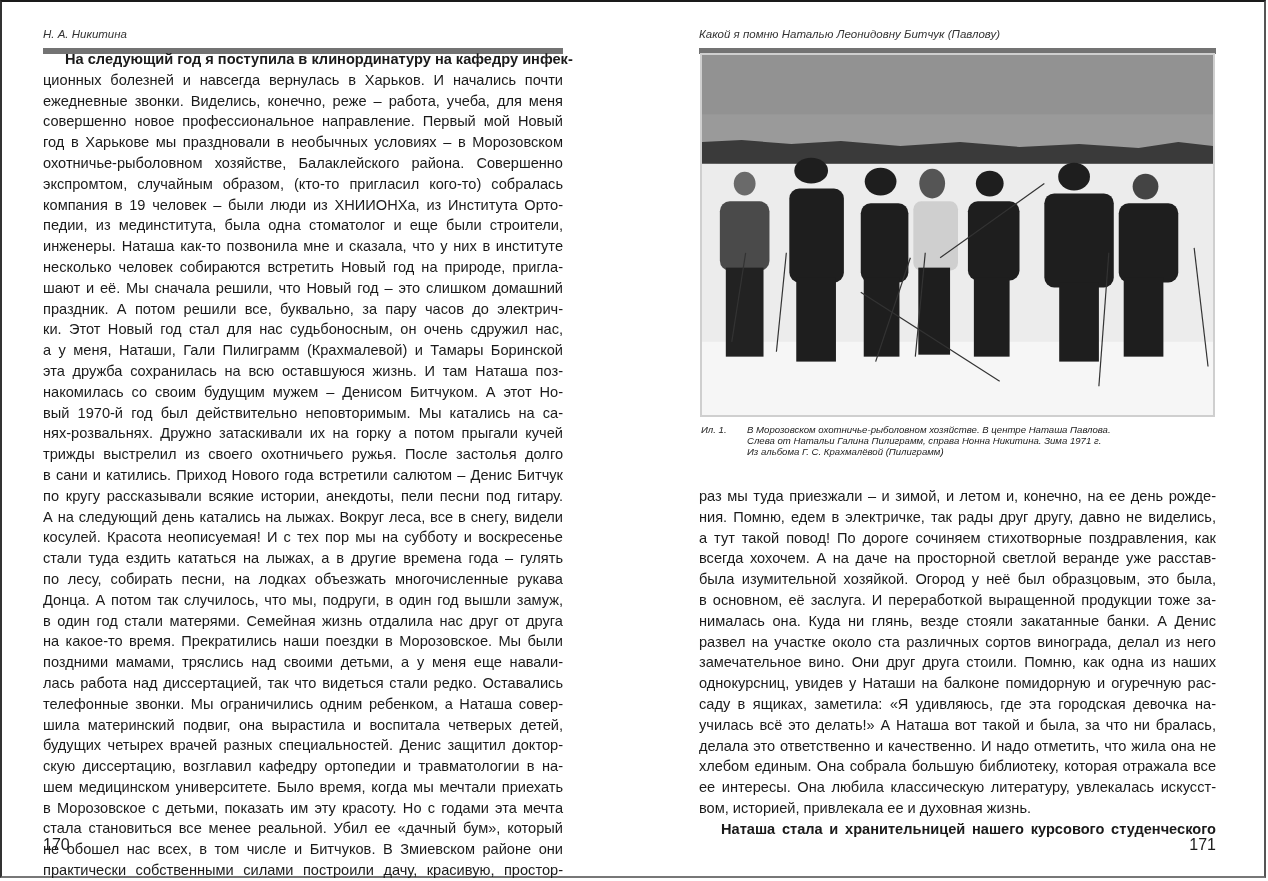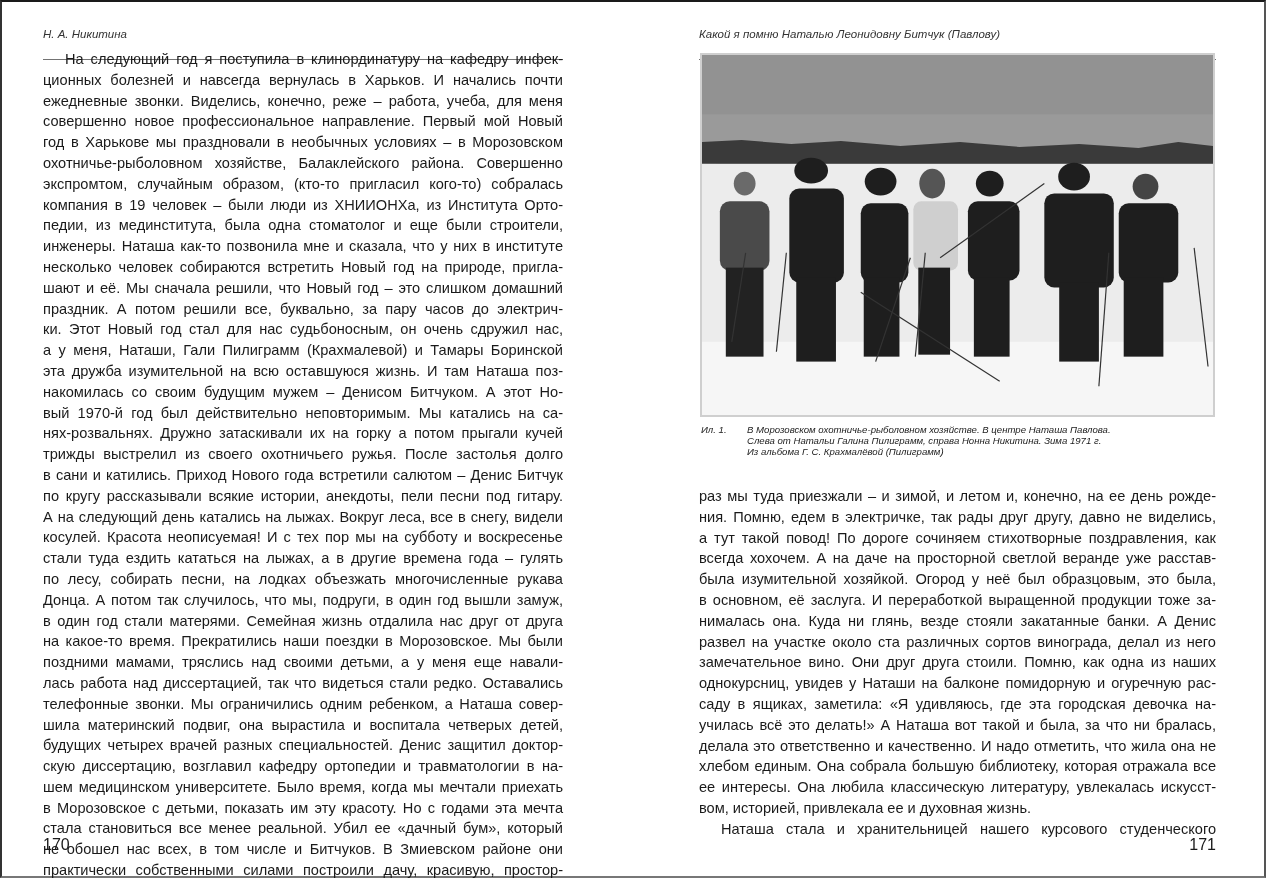--- a/index.html
+++ b/index.html
@@ -5,27 +5,27 @@
   html, body { margin:0; padding:0; background:#fff; }
   body { width:1268px; height:881px; position:relative; overflow:hidden;
          font-family:"Liberation Sans", sans-serif; color:#1a1a1a; }
   .frame { position:absolute; left:0; top:0; width:1266px; height:878px;
            border-top:2px solid #1a1a1a; border-left:2px solid #333;
            border-right:2px solid #555; border-bottom:2px solid #777; box-sizing:border-box; }
   .page { position:absolute; top:0; height:881px; }
   .page.left { left:43px; width:520px; }
   .page.right { left:699px; width:517px; }
   .running-head { position:absolute; top:28px; left:0; right:0; font-size:11.5px; font-style:italic;
-                  color:#333; border-bottom:1px solid #737373; padding-bottom:18px; height:13px; line-height:13px; }
+                  color:#333; border-bottom:6px solid #737373; padding-bottom:7px; height:13px; line-height:13px; }
   .page.right .running-head { text-align:left; }
   .body-text { position:absolute; left:0; right:0; font-size:14.6px; line-height:20.8px;
                text-align:justify; text-align-last:justify; }
   .body-text .ln { display:block; white-space:nowrap; text-align:justify; text-align-last:justify; }
   .body-text .ln.last { text-align-last:left; }
-  .body-text .ln.indent { text-indent:22px; }
+  .body-text .ln.indent { text-indent:22px;font-weight:bold; }
   .page.left .body-text { top:49px; }
   .page.right .body-text { top:486px; }
   .folio { position:absolute; top:836px; font-size:16px; }
   .page.left .folio { left:0; }
   .page.right .folio { right:0; }
   .photo { position:absolute; left:1px; top:53px; width:515px; height:364px;
            border:2px solid #cfcfcf; box-sizing:border-box; overflow:hidden;
            background:linear-gradient(180deg,#8c8c8c 0%,#a8a8a8 22%,#bdbdbd 26%,#3e3e3e 27%,#555 30%,#e6e6e6 31%,#f2f2f2 60%,#fafafa 100%); }
   .photo svg { width:100%; height:100%; display:block; }
   .caption { position:absolute; top:424px; left:2px; right:0; font-size:9.6px; line-height:11px;
@@ -50,21 +50,21 @@
       <span class="ln">охотничье-рыболовном хозяйстве, Балаклейского района. Совершенно</span>
       <span class="ln">экспромтом, случайным образом, (кто-то пригласил кого-то) собралась</span>
       <span class="ln">компания в 19 человек – были люди из ХНИИОНХа, из Института Орто-</span>
       <span class="ln">педии, из мединститута, была одна стоматолог и еще были строители,</span>
       <span class="ln">инженеры. Наташа как-то позвонила мне и сказала, что у них в институте</span>
       <span class="ln">несколько человек собираются встретить Новый год на природе, пригла-</span>
       <span class="ln">шают и её. Мы сначала решили, что Новый год – это слишком домашний</span>
       <span class="ln">праздник. А потом решили все, буквально, за пару часов до электрич-</span>
       <span class="ln">ки. Этот Новый год стал для нас судьбоносным, он очень сдружил нас,</span>
       <span class="ln">а у меня, Наташи, Гали Пилиграмм (Крахмалевой) и Тамары Боринской</span>
-      <span class="ln">эта дружба изумительной на всю оставшуюся жизнь. И там Наташа поз-</span>
+      <span class="ln">эта дружба сохранилась на всю оставшуюся жизнь. И там Наташа поз-</span>
       <span class="ln">накомилась со своим будущим мужем – Денисом Битчуком. А этот Но-</span>
       <span class="ln">вый 1970-й год был действительно неповторимым. Мы катались на са-</span>
       <span class="ln">нях-розвальнях. Дружно затаскивали их на горку а потом прыгали кучей</span>
       <span class="ln">трижды выстрелил из своего охотничьего ружья. После застолья долго</span>
       <span class="ln">в сани и катились. Приход Нового года встретили салютом – Денис Битчук</span>
       <span class="ln">по кругу рассказывали всякие истории, анекдоты, пели песни под гитару.</span>
       <span class="ln">А на следующий день катались на лыжах. Вокруг леса, все в снегу, видели</span>
       <span class="ln">косулей. Красота неописуемая! И с тех пор мы на субботу и воскресенье</span>
       <span class="ln">стали туда ездить кататься на лыжах, а в другие времена года – гулять</span>
       <span class="ln">по лесу, собирать песни, на лодках объезжать многочисленные рукава</span>

